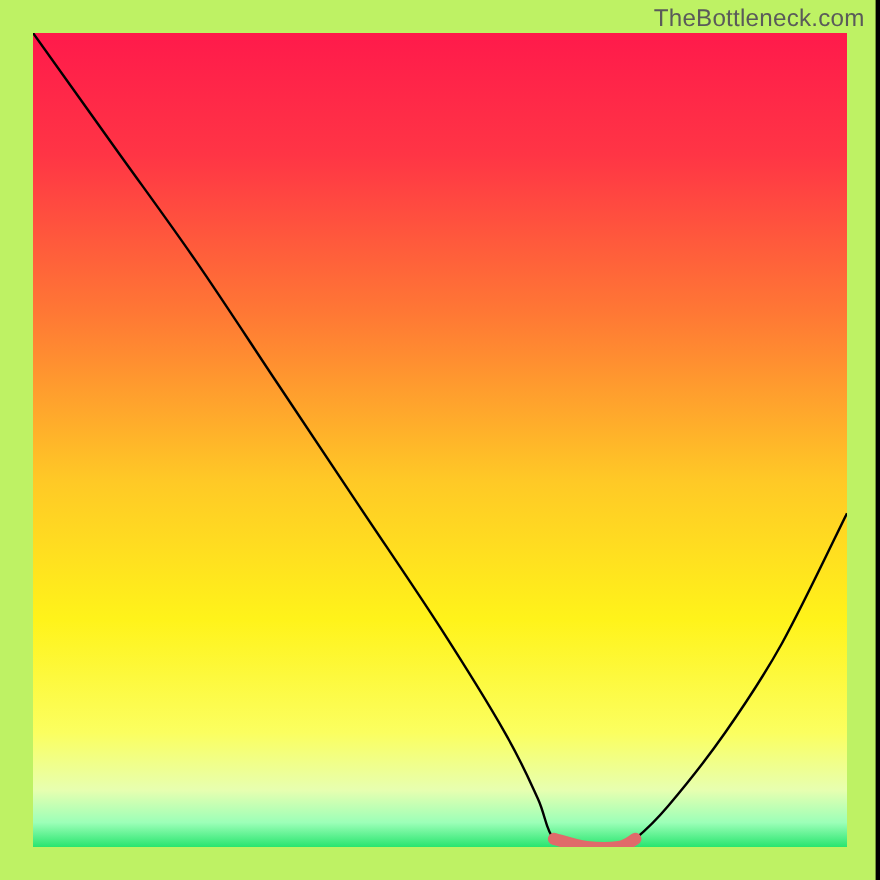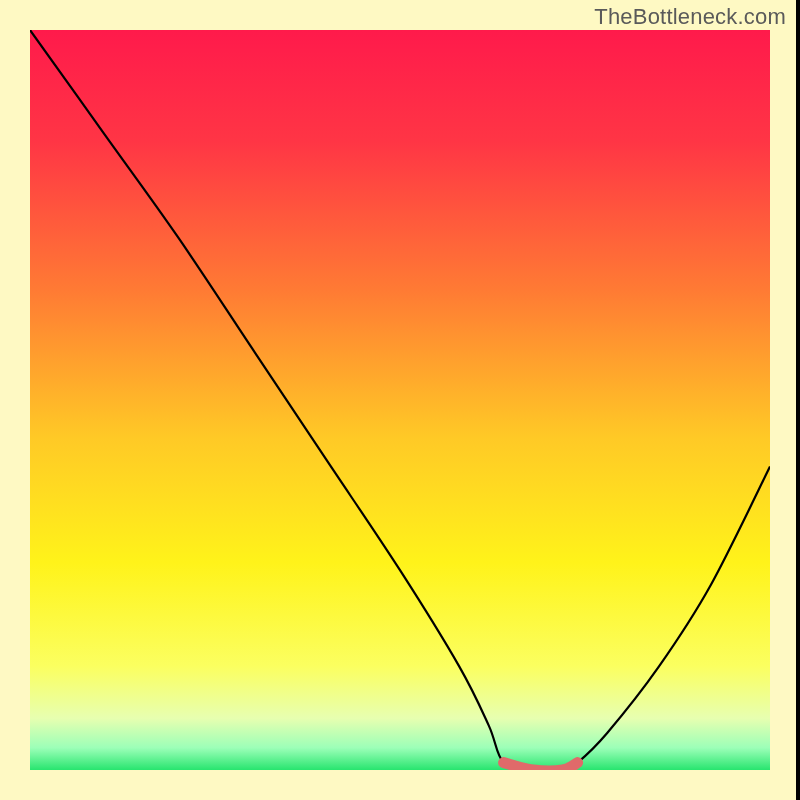--- a/index.html
+++ b/index.html
@@ -8,21 +8,21 @@
     width: 800px;
     height: 800px;
     background: #000;
     overflow: hidden;
     font-family: Arial, Helvetica, sans-serif;
   }
   .frame {
     position: relative;
     width: 796px;
     height: 800px;
-    background: #fef9c3;
+    background: #bef264;
   }
   .watermark {
     position: absolute;
     top: 4px;
     right: 10px;
     color: #5a5a5a;
     font-size: 22px;
     font-weight: 500;
     letter-spacing: 0.2px;
     z-index: 10;

